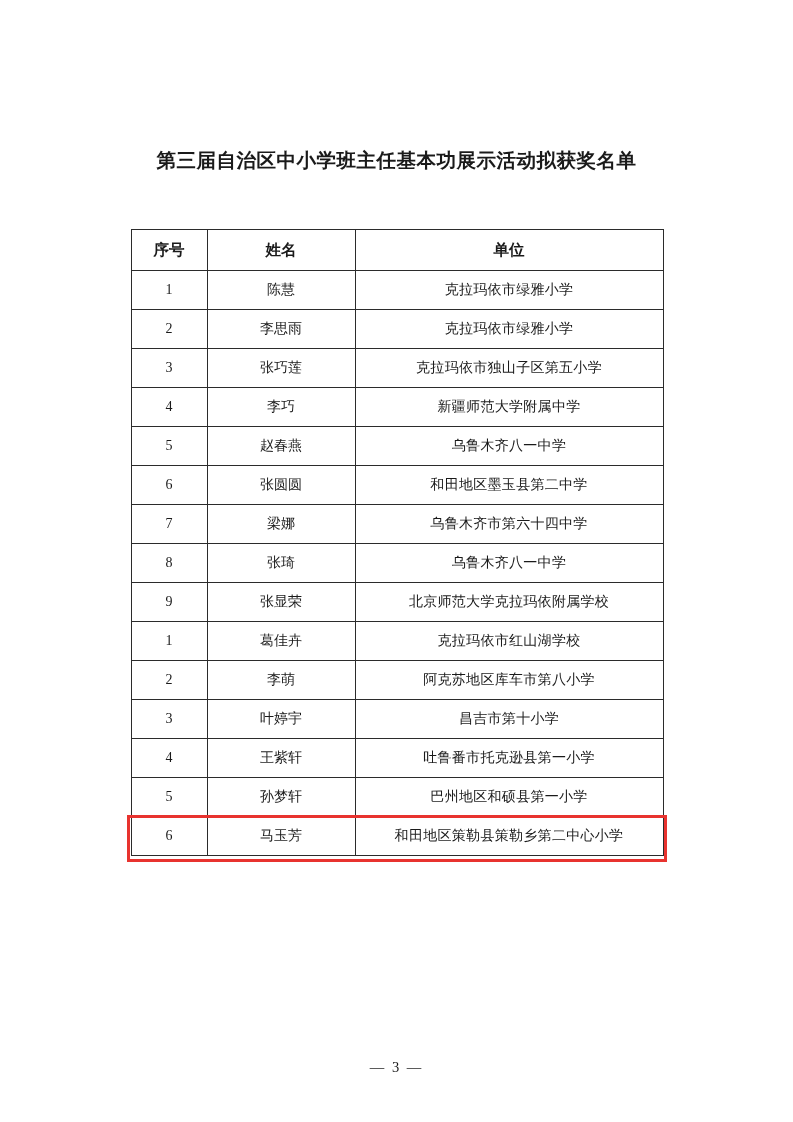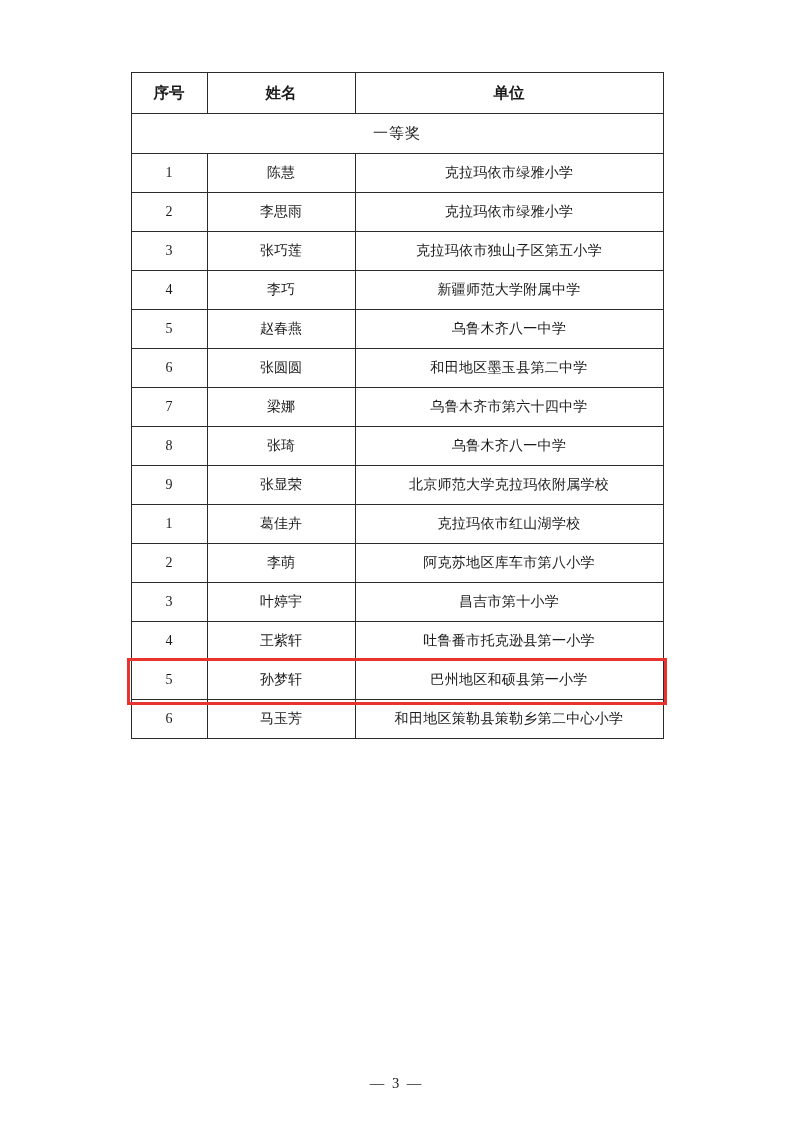--- a/index.html
+++ b/index.html
@@ -26,21 +26,21 @@
     text-align: center;
     font-size: 19.5px;
     font-weight: bold;
     letter-spacing: 0.5px;
     margin: 0;
     padding-top: 148px;
     line-height: 1.3;
     font-family: "Liberation Sans", "DejaVu Sans", sans-serif;
   }
   .table-wrap {
-    margin: 16px auto;
+    margin: 0 auto;
     padding-top: 56px;
     width: 532px;
     position: relative;
   }
   table.award-table {
     border-collapse: collapse;
     width: 532px;
     table-layout: fixed;
   }
   table.award-table td,
@@ -91,40 +91,38 @@
     text-align: center;
     font-size: 14.5px;
     letter-spacing: 2px;
   }
 </style>
 </head>
 <body>
 
 <div class="page">
 
+  <h1 class="doc-title">第三届自治区中小学班主任基本功展示活动拟获奖名单</h1>
 
   <div class="table-wrap">
     <table class="award-table">
       <colgroup>
         <col class="c-idx">
         <col class="c-name">
         <col class="c-unit">
       </colgroup>
       <thead>
         <tr>
           <th>序号</th>
           <th>姓名</th>
           <th>单位</th>
         </tr>
       </thead>
       <tbody>
 
-        <tr class="section">
-          <td colspan="3">一等奖</td>
-        </tr>
 
         <tr>
           <td class="idx">1</td>
           <td class="name">陈慧</td>
           <td class="unit">克拉玛依市绿雅小学</td>
         </tr>
         <tr>
           <td class="idx">2</td>
           <td class="name">李思雨</td>
           <td class="unit">克拉玛依市绿雅小学</td>

